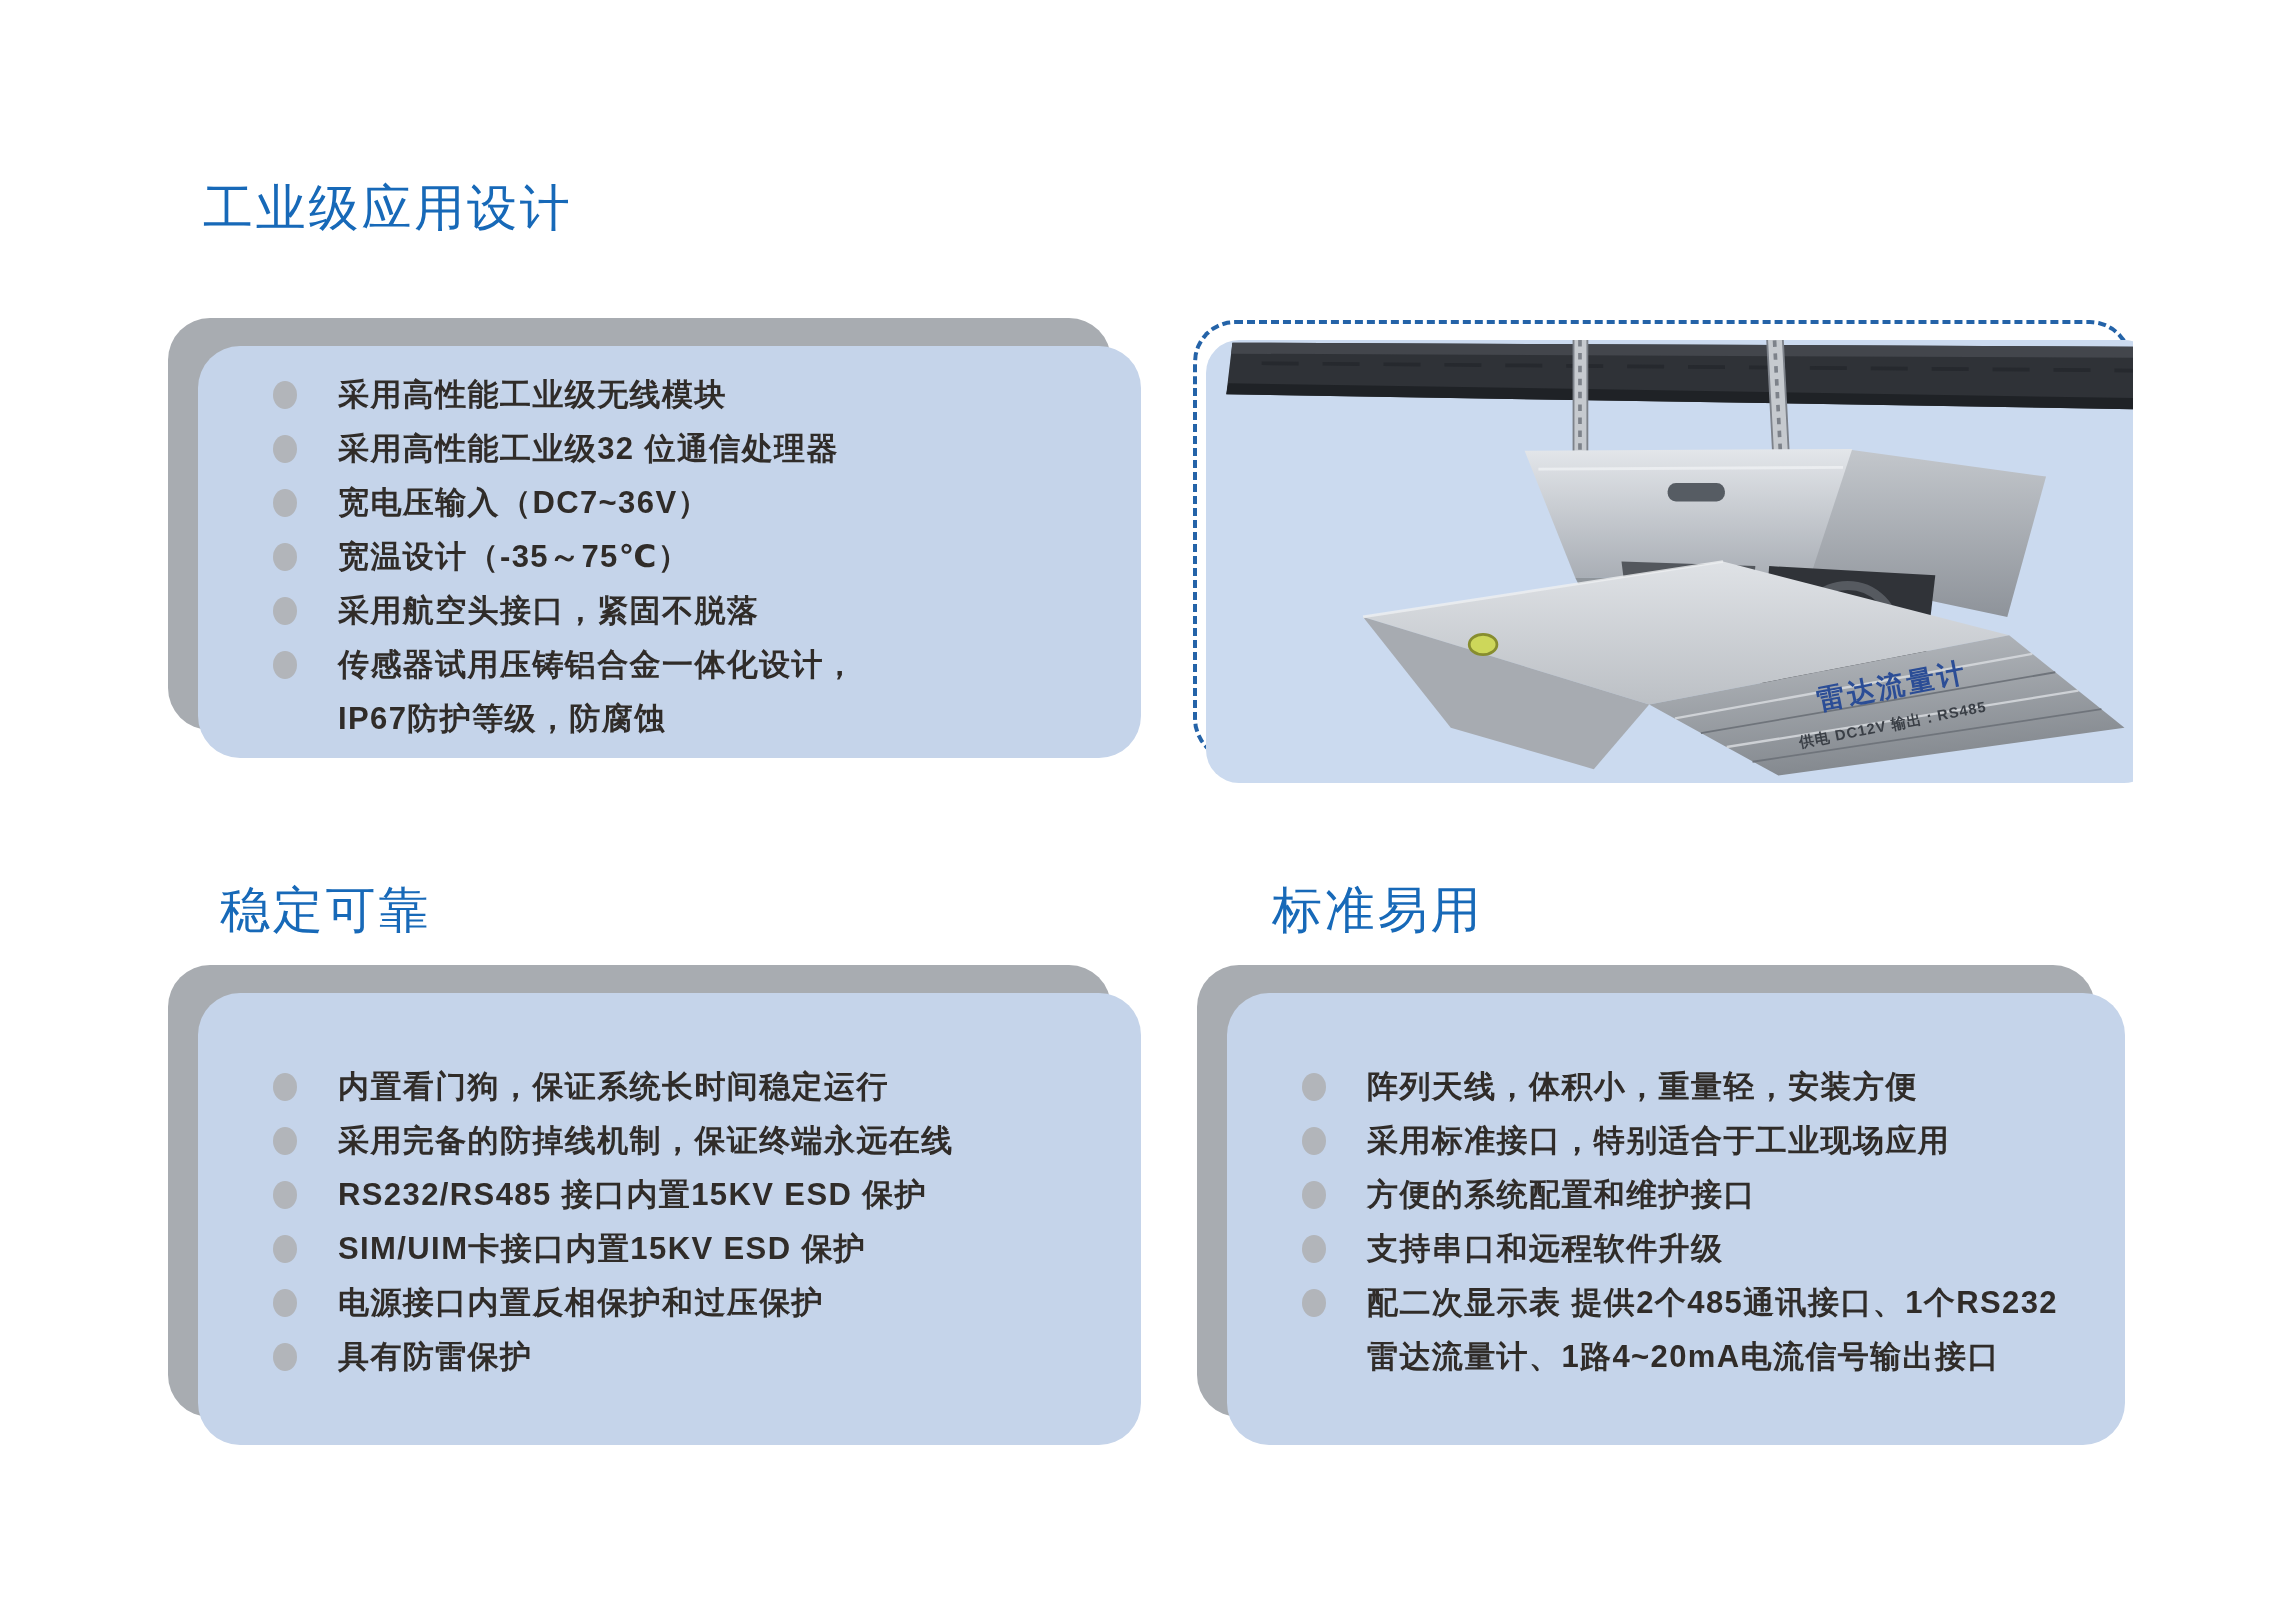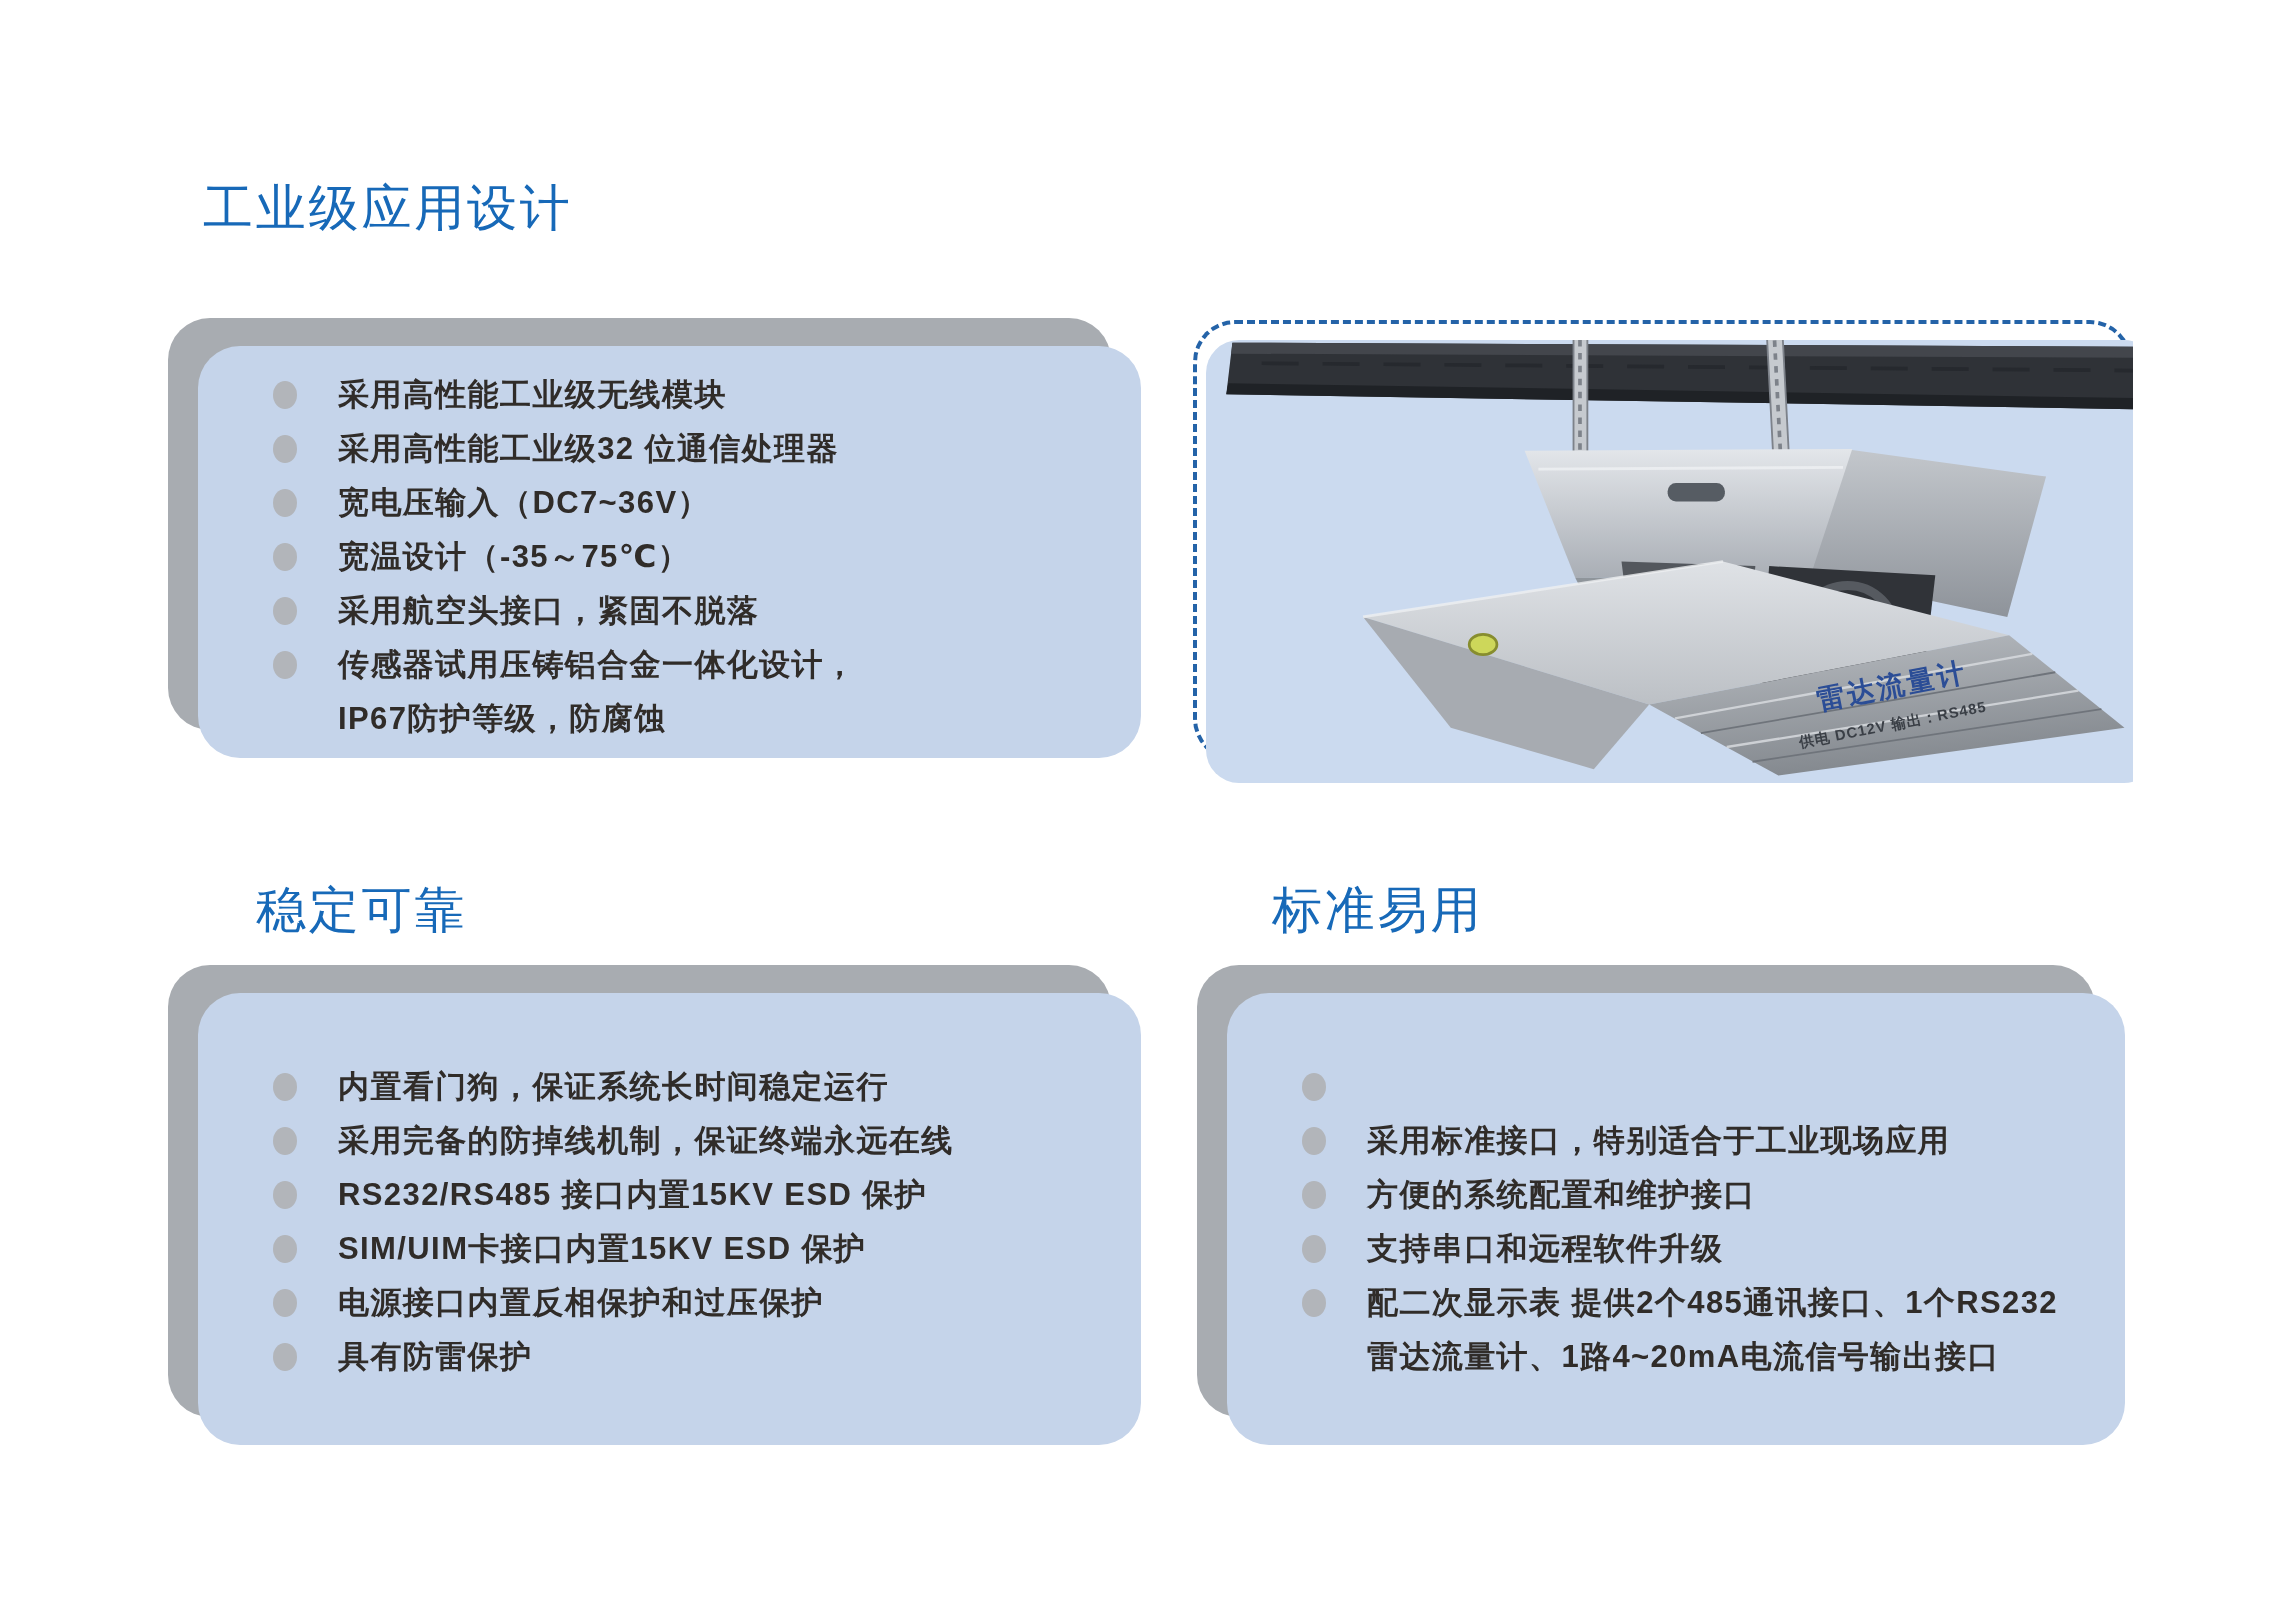--- a/index.html
+++ b/index.html
@@ -21,21 +21,21 @@
   .section-title{
     position:absolute;
     font-family:"Liberation Serif","DejaVu Serif",serif;
     font-weight:400;
     font-size:50px;
     letter-spacing:2.8px;
     color:var(--title-blue);
     white-space:nowrap;
   }
   #title-industrial{left:203px;top:175px;}
-  #title-stable{left:220px;top:877px;margin-left:36px;}
+  #title-stable{left:220px;top:877px;}
   #title-standard{left:1272px;top:877px;}
   .card-shadow{
     position:absolute;border-radius:42px;background:var(--card-shadow);
   }
   #card1-shadow{left:168px;top:318px;width:943px;height:412px;}
   #card2-shadow{left:168px;top:965px;width:943px;height:452px;}
   #card3-shadow{left:1197px;top:965px;width:898px;height:452px;}
   .card{
     position:absolute;border-radius:42px;background:var(--card-bg);
     padding-left:75px;padding-right:28px;
@@ -206,20 +206,21 @@
         <span class="bullet-text">具有防雷保护</span>
       </div>
     </div>
 
   <h2 class="section-title" id="title-standard">标准易用</h2>
 
   <div class="card-shadow" id="card3-shadow"></div>
   <div class="card" id="card3">
       <div class="bullet-row">
         <span class="dot"></span>
+        <span class="bullet-text">阵列天线，体积小，重量轻，安装方便</span>
       </div>
       <div class="bullet-row">
         <span class="dot"></span>
         <span class="bullet-text">采用标准接口，特别适合于工业现场应用</span>
       </div>
       <div class="bullet-row">
         <span class="dot"></span>
         <span class="bullet-text">方便的系统配置和维护接口</span>
       </div>
       <div class="bullet-row">

